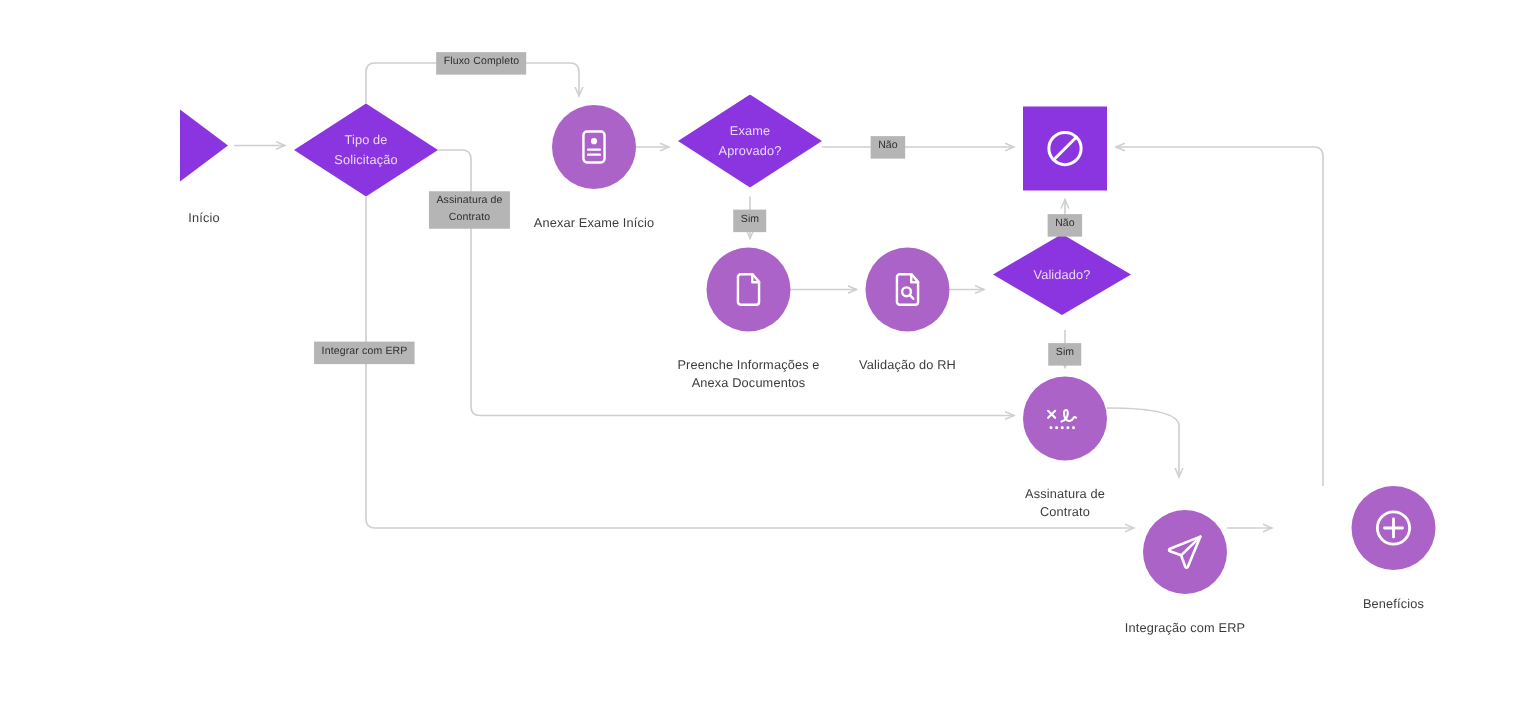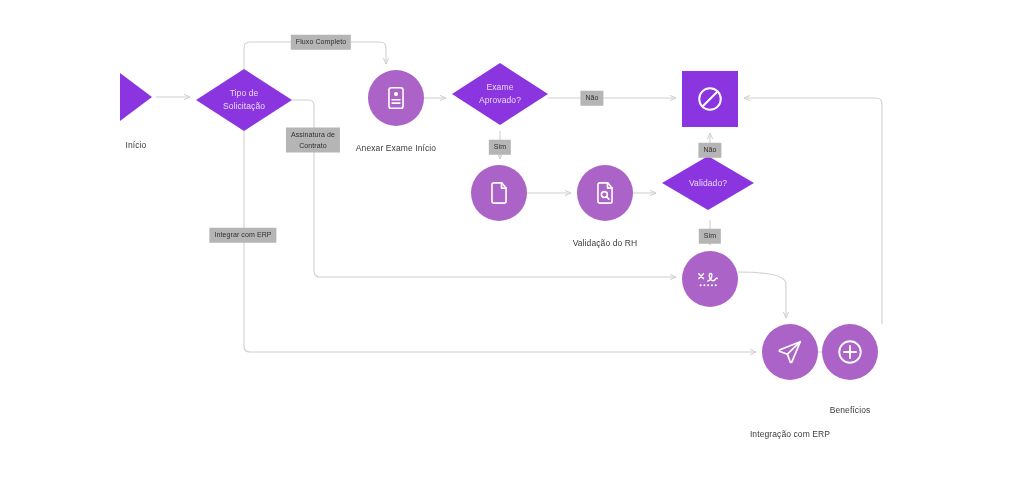--- a/index.html
+++ b/index.html
@@ -146,20 +146,22 @@
         </div>
         <div class="node-caption" style="width: 150px; font-style: italic;">Fim</div>
       </div>
       <div class="node" style="left: 471px; top: 165px; width: 56px;">
         <div class="shape" style="width: 56px; height: 56px; background: rgb(171, 99, 200); border-radius: 50%;">
           <svg width="26" height="26" viewBox="0 0 24 24" fill="none" stroke="#fff" stroke-width="1.5" stroke-linecap="round" stroke-linejoin="round">
       <path d="M14.5 2.6H7.2A1.7 1.7 0 0 0 5.5 4.3v15.4a1.7 1.7 0 0 0 1.7 1.7h9.6a1.7 1.7 0 0 0 1.7-1.7V7.3z"></path>
       <path d="M14.3 2.6v4.9h4.2"></path>
           </svg>
         </div>
+        <div class="node-caption" style="width: 150px;">Preenche Informações e
+Anexa Documentos</div>
       </div>
       <div class="node" style="left: 577px; top: 165px; width: 56px;">
         <div class="shape" style="width: 56px; height: 56px; background: rgb(171, 99, 200); border-radius: 50%;">
           <svg width="26" height="26" viewBox="0 0 24 24" fill="none" stroke="#fff" stroke-width="1.5" stroke-linecap="round" stroke-linejoin="round">
       <path d="M14.5 2.6H7.2A1.7 1.7 0 0 0 5.5 4.3v15.4a1.7 1.7 0 0 0 1.7 1.7h9.6a1.7 1.7 0 0 0 1.7-1.7V7.3z"></path>
       <path d="M14.3 2.6v4.9h4.2"></path>
       <circle cx="11.4" cy="13.4" r="2.7"></circle>
       <path d="M13.5 15.5l2.1 2.2"></path>
           </svg>
         </div>
@@ -176,31 +178,33 @@
       <div class="node" style="left: 682px; top: 251px; width: 56px;">
         <div class="shape" style="width: 56px; height: 56px; background: rgb(171, 99, 200); border-radius: 50%;">
           <svg width="30" height="26" viewBox="0 0 32 24" fill="none" stroke="#fff" stroke-width="1.5" stroke-linecap="round" stroke-linejoin="round">
       <path d="M4 6.5 L9 11.5 M9 6.5 L4 11.5"></path>
       <path d="M13.5 14.2c2.6-0.9 4.3-3.3 4.5-5.9 0.1-1.3-0.4-2.3-1.3-2.3-1 0-1.5 1.1-1.4 2.6 0.2 2.6 1.6 4.6 3.3 5.1 1.4 0.4 2.6-0.5 3.3-1.8 0.5-1 1.3-1.2 1.9-0.5"></path>
       <g stroke-width="2.1" stroke-linecap="round">
         <path d="M6 18.6h0.1M10 18.6h0.1M14 18.6h0.1M18 18.6h0.1M22 18.6h0.1"></path>
       </g>
           </svg>
         </div>
-      </div>
-      <div class="node" style="left: 762px; top: 324px; width: 56px; gap: 32px;">
+        <div class="node-caption" style="width: 150px;">Assinatura de
+Contrato</div>
+      </div>
+      <div class="node" style="left: 762px; top: 340px; width: 56px;">
         <div class="shape" style="width: 56px; height: 56px; background: rgb(171, 99, 200); border-radius: 50%;">
           <svg width="28" height="28" viewBox="0 0 24 24" fill="none" stroke="#fff" stroke-width="1.5" stroke-linecap="round" stroke-linejoin="round">
       <path d="M20.8 3.2 3.4 10.1c-0.7 0.3-0.7 1.3 0 1.5l6.4 2.3 2.3 6.4c0.3 0.8 1.3 0.8 1.6 0z"></path>
       <path d="M20.8 3.2 9.8 13.9"></path>
           </svg>
         </div>
         <div class="node-caption" style="width: 150px;">Integração com ERP</div>
       </div>
-      <div class="node" style="left: 822px; top: 324px; width: 56px; gap: 8px;">
+      <div class="node" style="left: 901px; top: 324px; width: 56px;">
         <div class="shape" style="width: 56px; height: 56px; background: rgb(171, 99, 200); border-radius: 50%;">
           <svg width="30" height="30" viewBox="0 0 24 24" fill="none" stroke="#fff" stroke-width="1.5" stroke-linecap="round">
       <circle cx="12" cy="12" r="8.6"></circle>
             <path d="M12 7.2v9.6M7.2 12h9.6"></path>
           </svg>
         </div>
         <div class="node-caption" style="width: 150px;">Benefícios</div>
       </div>
     </div>
   <div id="labels-layer">

